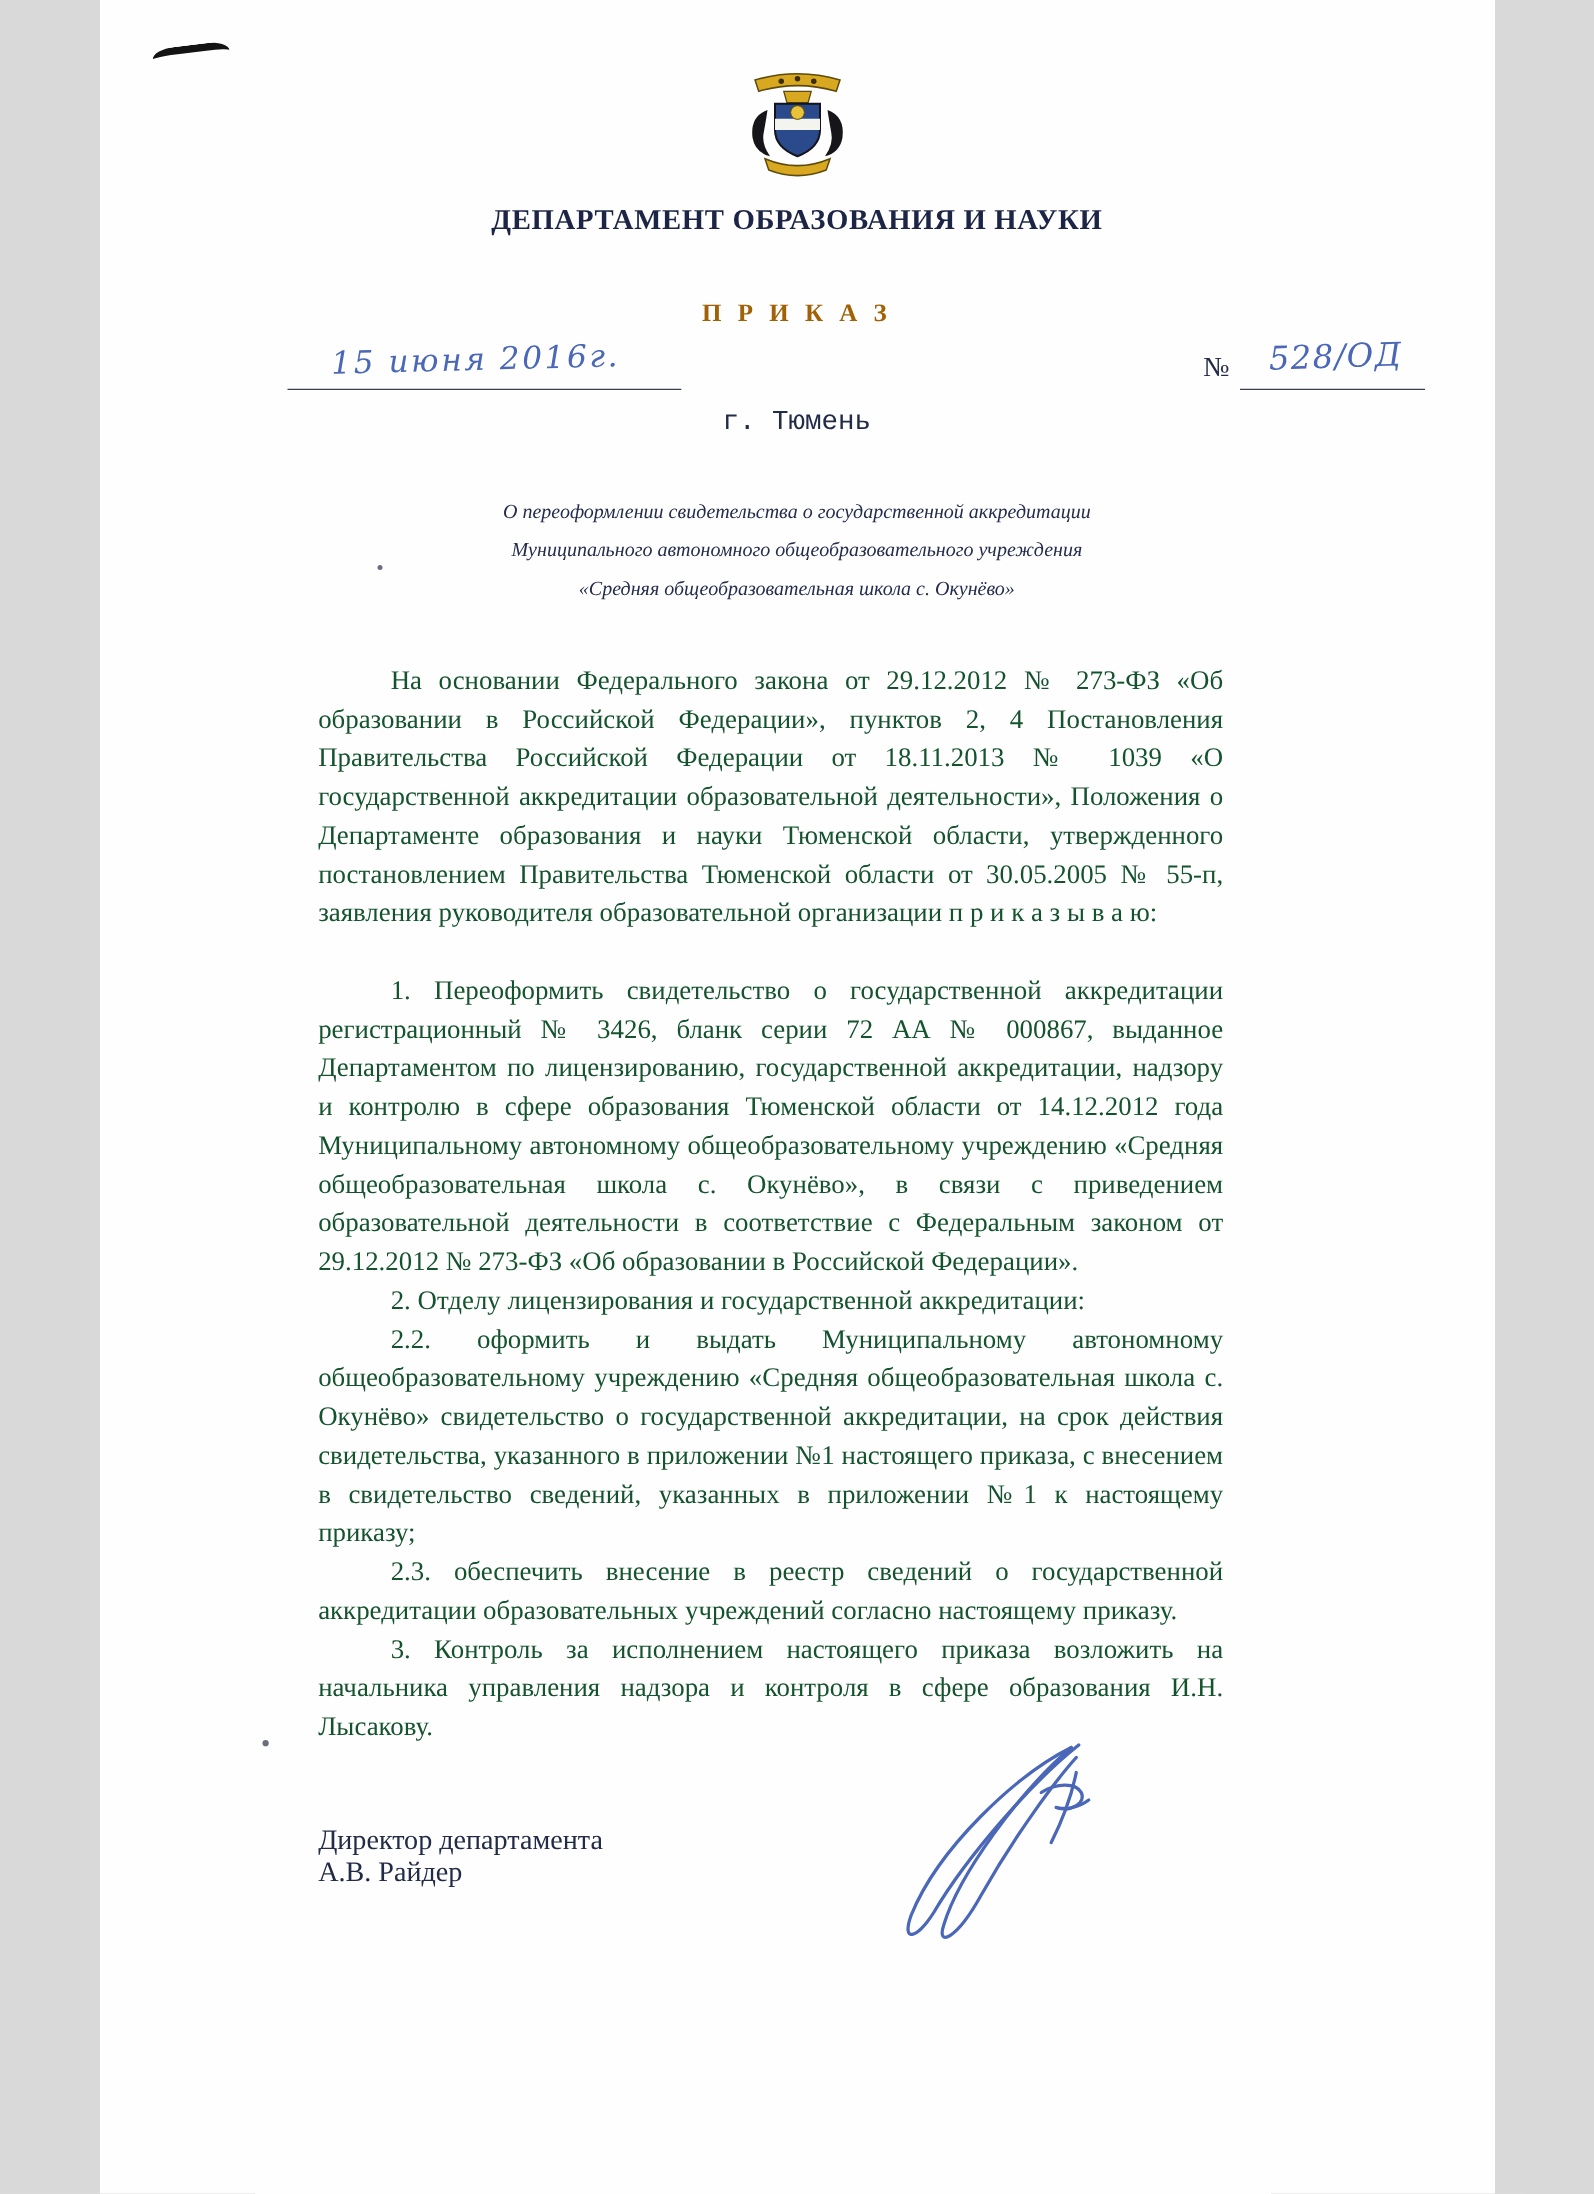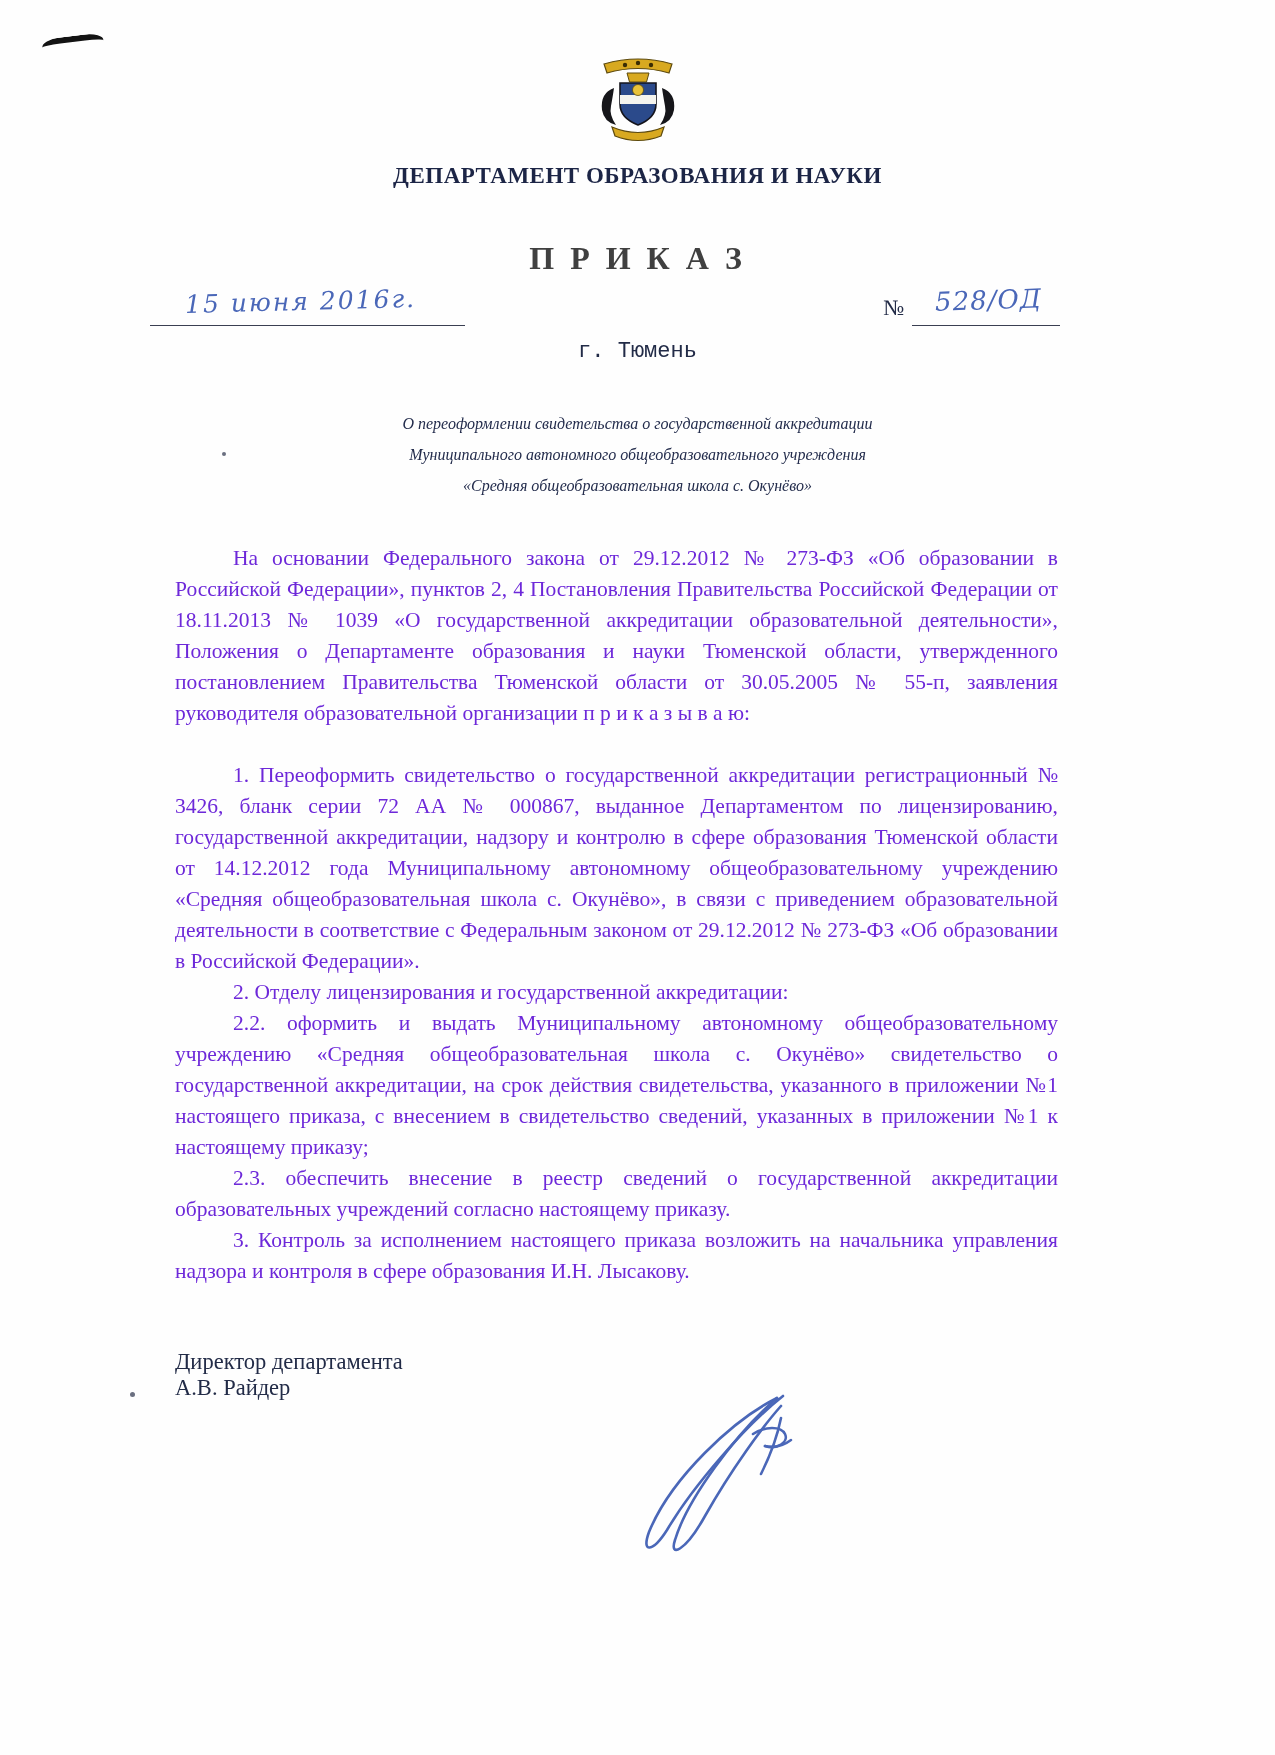--- a/index.html
+++ b/index.html
@@ -1,18 +1,18 @@
 <!DOCTYPE html>
 <html><head>
 <meta charset="utf-8">
 <style>
   html,body{margin:0;padding:0;background:#d9d9d9;}
   .page{
     position:relative;
-    width:1275px;height:1755px;
+    width:1116px;height:1755px;
     margin:0 auto;
     background:#fefefe;
     font-family:"Liberation Serif","DejaVu Serif",serif;
     color:#222b47;
     overflow:hidden;
   }
   
   .scan-mark{
     position:absolute;left:42px;top:36px;width:62px;height:10px;
     border-top:6px solid #131313;border-radius:60%/100%;
@@ -20,41 +20,41 @@
   }
   .scan-dot{position:absolute;width:5px;height:5px;border-radius:50%;background:#6a6f80;}
   .emblem-wrap{display:flex;justify-content:center;padding-top:52px;}
   .org{
     text-align:center;margin-top:16px;
     font-weight:bold;font-size:23px;line-height:32px;color:#1c2546;
     letter-spacing:0.5px;
   }
   .doc-title{
     text-align:center;margin-top:48px;
-    font-weight:bold;font-size:32px;letter-spacing:4px;color:#404040;
+    font-weight:bold;font-size:20px;letter-spacing:4px;color:#a16207;
   }
   .date-row{position:relative;height:52px;margin-top:8px;}
   .hand{color:#4a67b8;font-style:italic;font-family:"DejaVu Serif",serif;}
   .date-hand{
     position:absolute;left:185px;top:2px;font-size:25px;letter-spacing:2px;
     transform:rotate(-1.5deg);
   }
   .date-line{position:absolute;left:150px;top:40px;width:315px;border-top:1.6px solid #3a3f52;}
   .num-label{position:absolute;left:883px;top:10px;font-size:22px;}
   .num-hand{position:absolute;left:935px;top:0px;font-size:26px;letter-spacing:1px;transform:rotate(-2deg);}
   .num-line{position:absolute;left:912px;top:40px;width:148px;border-top:1.6px solid #3a3f52;}
   .city{text-align:center;font-size:22px;margin-top:2px;font-family:Liberation Mono, monospace;}
   .subject{
     text-align:center;font-style:italic;font-size:16px;line-height:31px;
     margin-top:44px;color:#232c4c;
   }
   .body-text{
     margin-top:42px;padding:0 217px 0 175px;
     font-size:21.5px;line-height:31px;text-align:justify;
-    color:#6d28d9;
+    color:#14532d;
   }
   .body-text p{margin:0;text-indent:58px;}
   .body-text p.gap-after{margin-bottom:31px;}
   .sig-row{
     display:flex;justify-content:space-between;align-items:flex-start;
     padding:0 277px 0 175px;margin-top:62px;font-size:22.5px;flex-direction:column;
   }
   .signature-svg{position:absolute;left:615px;top:1382px;}
   .emblem-svg{display:block;}
 </style>

